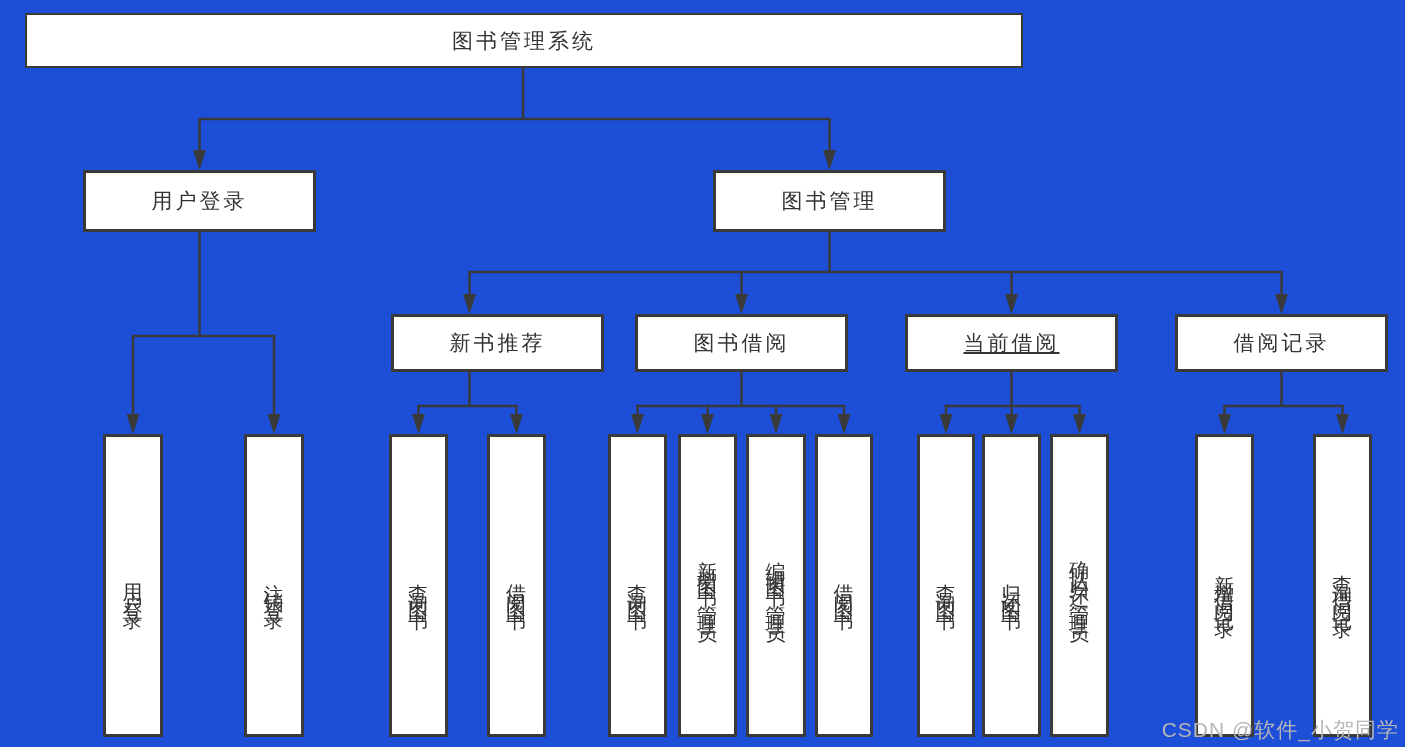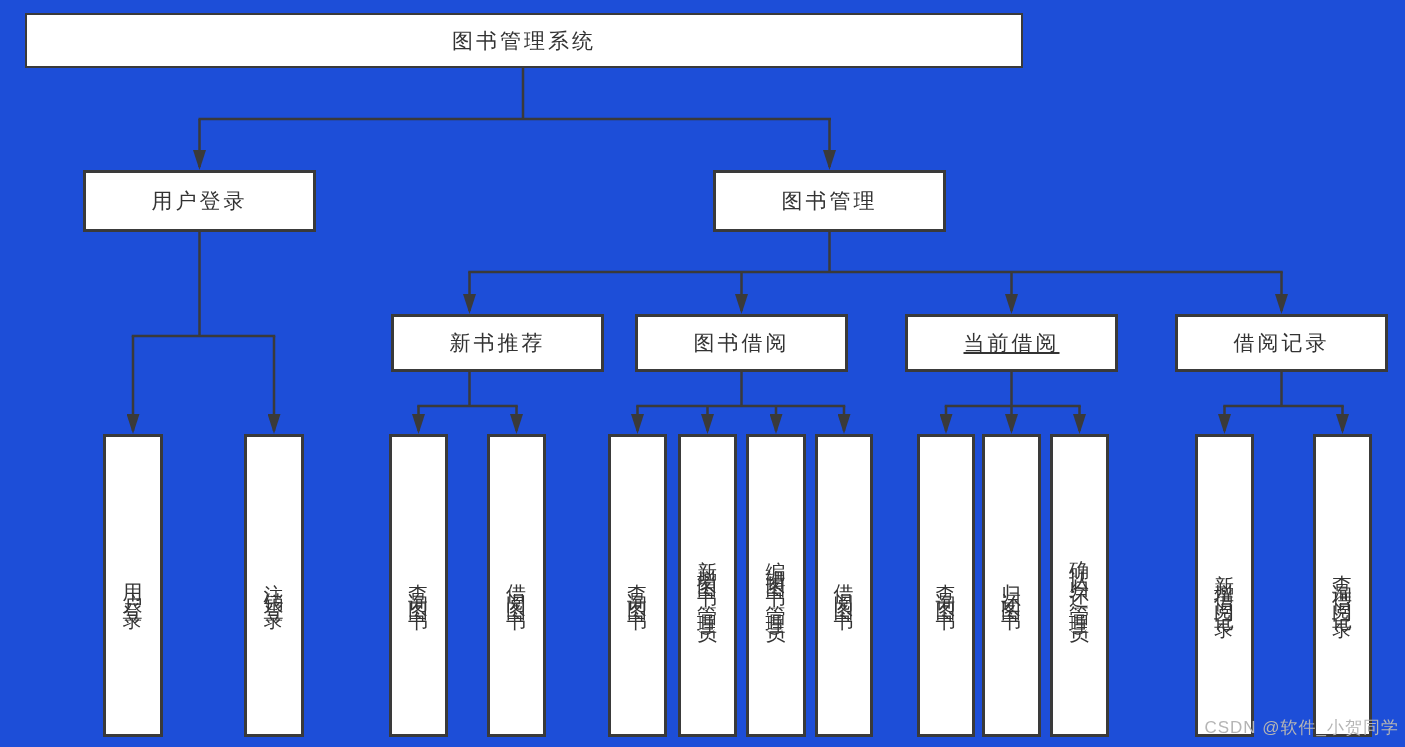--- a/index.html
+++ b/index.html
@@ -66,21 +66,21 @@
   .lf-7  { left: 815px;  width: 58px; }
   .lf-8  { left: 917px;  width: 58px; }
   .lf-9  { left: 982px; }
   .lf-10 { left: 1050px; }
   .lf-11 { left: 1195px; }
   .lf-12 { left: 1313px; }
   .watermark {
     position: absolute;
     right: 6px;
     top: 716px;
-    font-size: 17px;
+    font-size: 21px;
     color: #b5b5b5;
     letter-spacing: 1px;
     white-space: nowrap;
   }
 </style>
 </head>
 <body>
 
 <div class="canvas">
 

